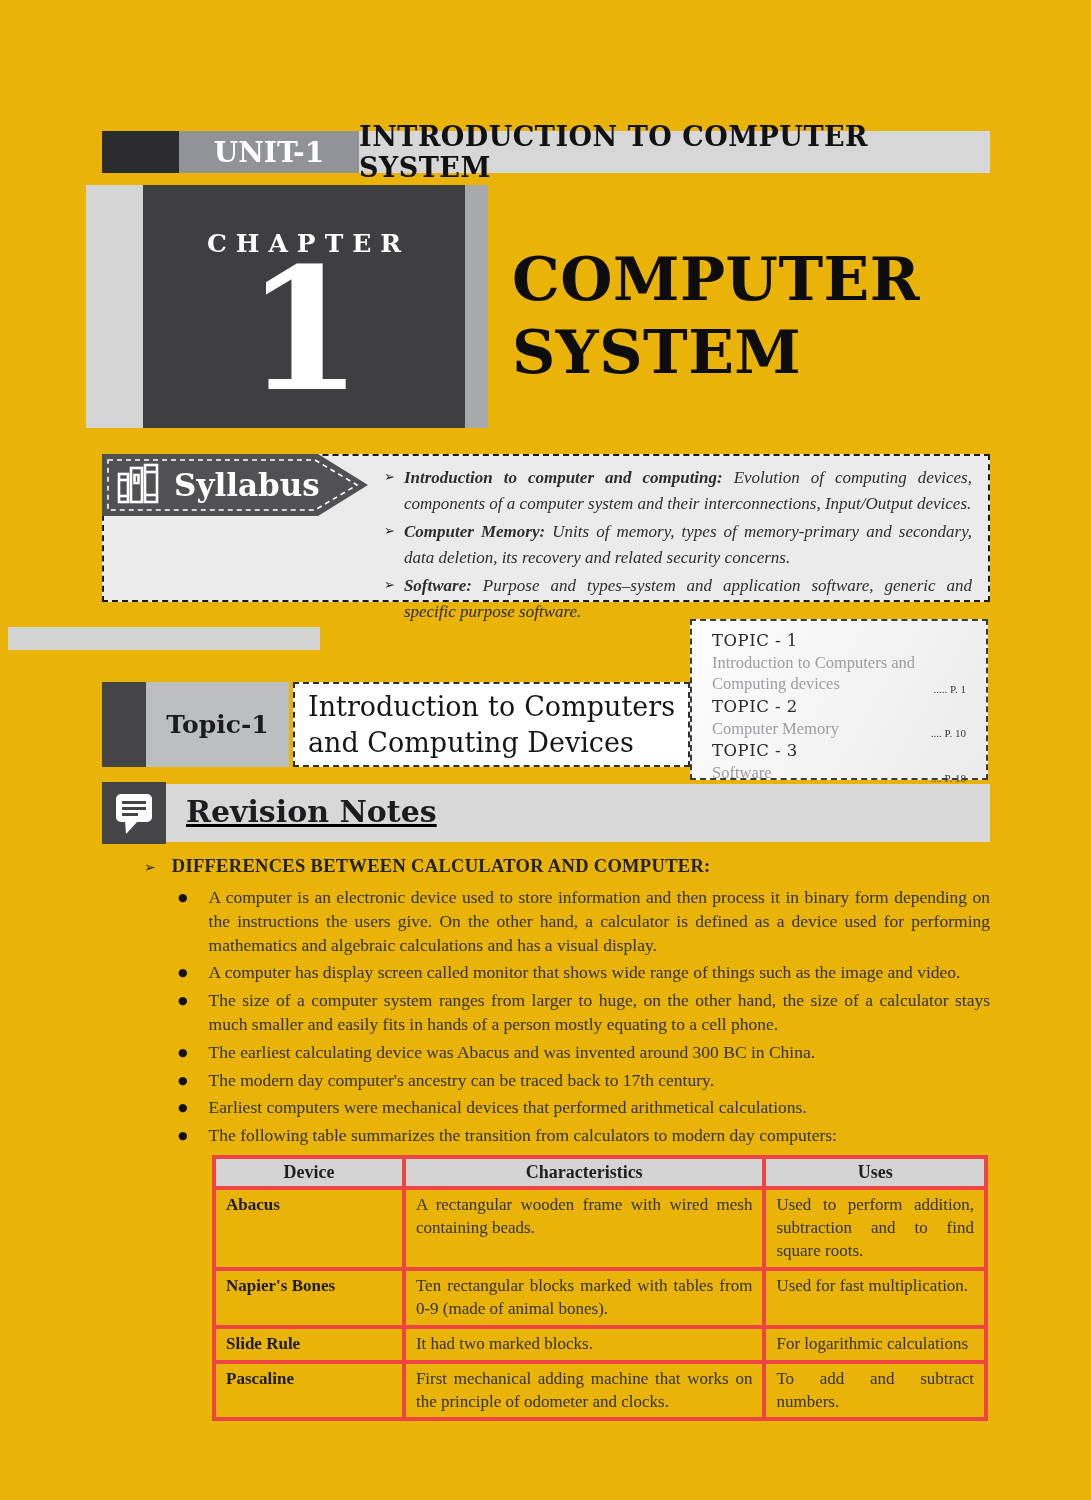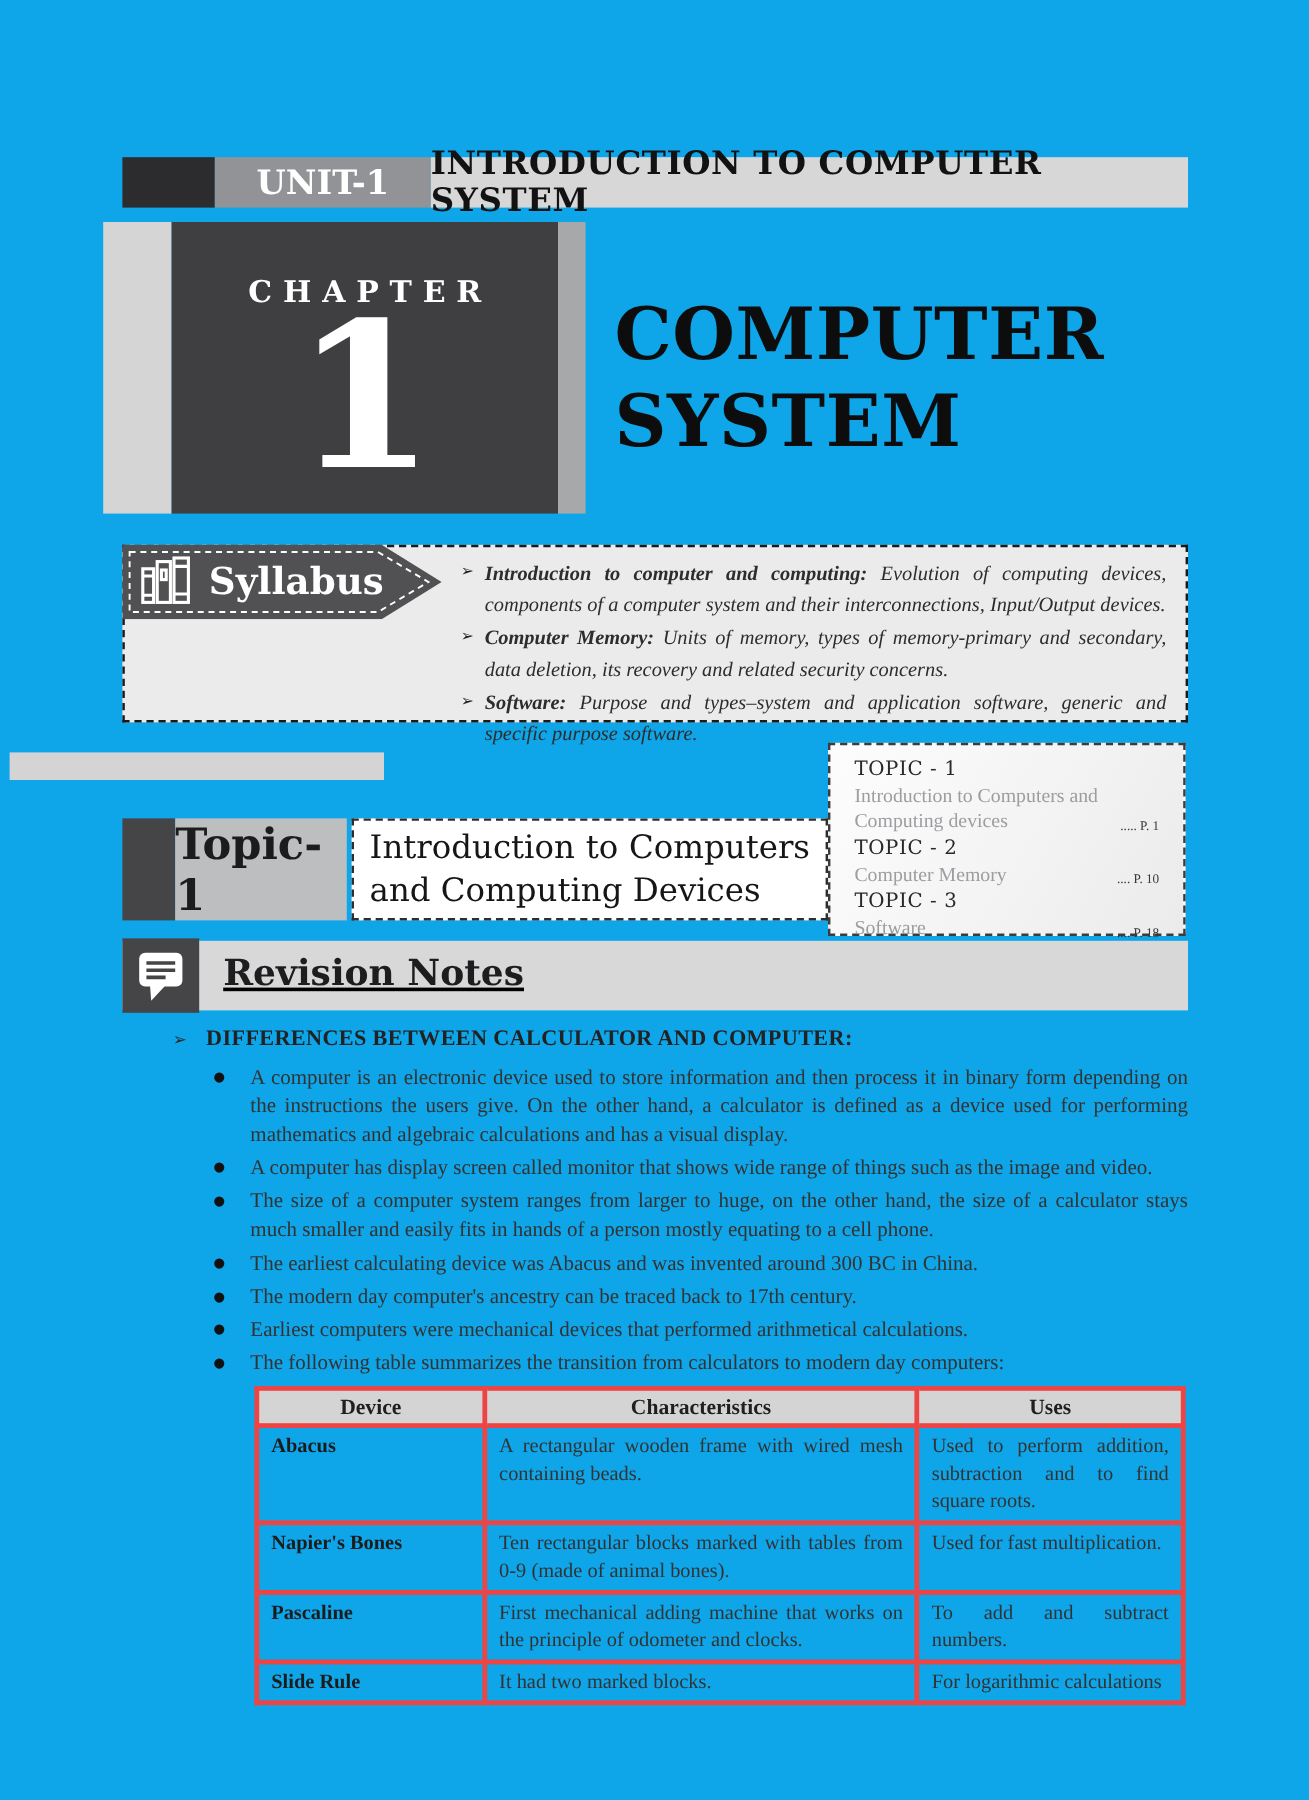--- a/index.html
+++ b/index.html
@@ -1,18 +1,18 @@
 <!DOCTYPE html>
 <html><head>
 <meta charset="utf-8">
 <style>
   * { margin:0; padding:0; box-sizing:border-box; }
   html,body { background:#ffffff; }
   body { width:1091px; height:1500px; position:relative; font-family:"Liberation Serif","DejaVu Serif",serif; }
-  .page { position:absolute; inset:0; background:#0ea5e9; overflow:hidden; }
+  .page { position:absolute; inset:0; background:#eab308; overflow:hidden; }
 
   
   .unit-banner { position:absolute; left:102px; top:131px; width:888px; height:42px; display:flex; }
   .unit-dark { width:77px; background:#2c2c2e; }
   .unit-label { width:180px; background:#929396; color:#fff; font-family:"DejaVu Serif","Liberation Serif",serif;
                 font-weight:bold; font-size:28px; display:flex; align-items:center; justify-content:center; }
   .unit-title { flex:1; background:#d7d7d8; color:#121212; font-family:"DejaVu Serif","Liberation Serif",serif;
                 font-weight:bold; font-size:27px; display:flex; align-items:center; justify-content:center; letter-spacing:0.5px; }
 
   
@@ -37,21 +37,21 @@
   .syl-text { font-style:italic; font-size:17px; line-height:1.5; color:#2d2d2d; text-align:justify; }
   .syl-text b { font-weight:bold; }
 
   
   .strip-left { position:absolute; left:8px; top:627px; width:312px; height:23px; background:#d4d4d5; }
 
   
   .topic-row { position:absolute; left:102px; top:682px; height:85px; display:flex; }
   .t-dark { width:44px; background:#454547; }
   .t-label { width:143px; background:#bcbec0; display:flex; align-items:center; justify-content:center;
-             font-family:"DejaVu Serif",serif; font-weight:bold; font-size:36px; color:#1c1c1e; }
+             font-family:"DejaVu Serif",serif; font-weight:bold; font-size:25px; color:#1c1c1e; }
   .t-titlebox { margin-left:4px; width:397px; border:2px dashed #2e2e2e; background:#fff; padding:5px 13px;
                 font-family:"DejaVu Serif",serif; font-size:27px; line-height:1.32; color:#161616; text-align:justify; }
 
   
   .topic-index { position:absolute; left:690px; top:619px; width:298px; height:161px;
                  border:2px dashed #3c3c3e; background:linear-gradient(120deg,#fdfdfd 0%,#ebebec 100%);
                  padding:8px 20px; }
   .ti-label { font-family:"DejaVu Serif",serif; font-size:16.5px; color:#29292b; letter-spacing:0.5px; margin:2px 0 2px; }
   .ti-row { display:flex; align-items:flex-end; }
   .ti-name { flex:1; font-size:16.5px; color:#9b9da0; line-height:1.3; }
@@ -236,26 +236,26 @@
           <td class="c-dev">Abacus</td>
           <td class="c-char">A rectangular wooden frame with wired mesh containing beads.</td>
           <td class="c-uses">Used to perform addition, subtraction and to find square roots.</td>
         </tr>
         <tr>
           <td class="c-dev">Napier's Bones</td>
           <td class="c-char">Ten rectangular blocks marked with tables from 0-9 (made of animal bones).</td>
           <td class="c-uses">Used for fast multiplication.</td>
         </tr>
         <tr>
+          <td class="c-dev">Slide Rule</td>
+          <td class="c-char">It had two marked blocks.</td>
+          <td class="c-uses">For logarithmic calculations</td>
+        </tr>
+        <tr>
           <td class="c-dev">Pascaline</td>
           <td class="c-char">First mechanical adding machine that works on the principle of odometer and clocks.</td>
           <td class="c-uses">To add and subtract numbers.</td>
         </tr>
-        <tr>
-          <td class="c-dev">Slide Rule</td>
-          <td class="c-char">It had two marked blocks.</td>
-          <td class="c-uses">For logarithmic calculations</td>
-        </tr>
       </tbody>
     </table>
   </div>
 
 </div>
 
 </body></html>

